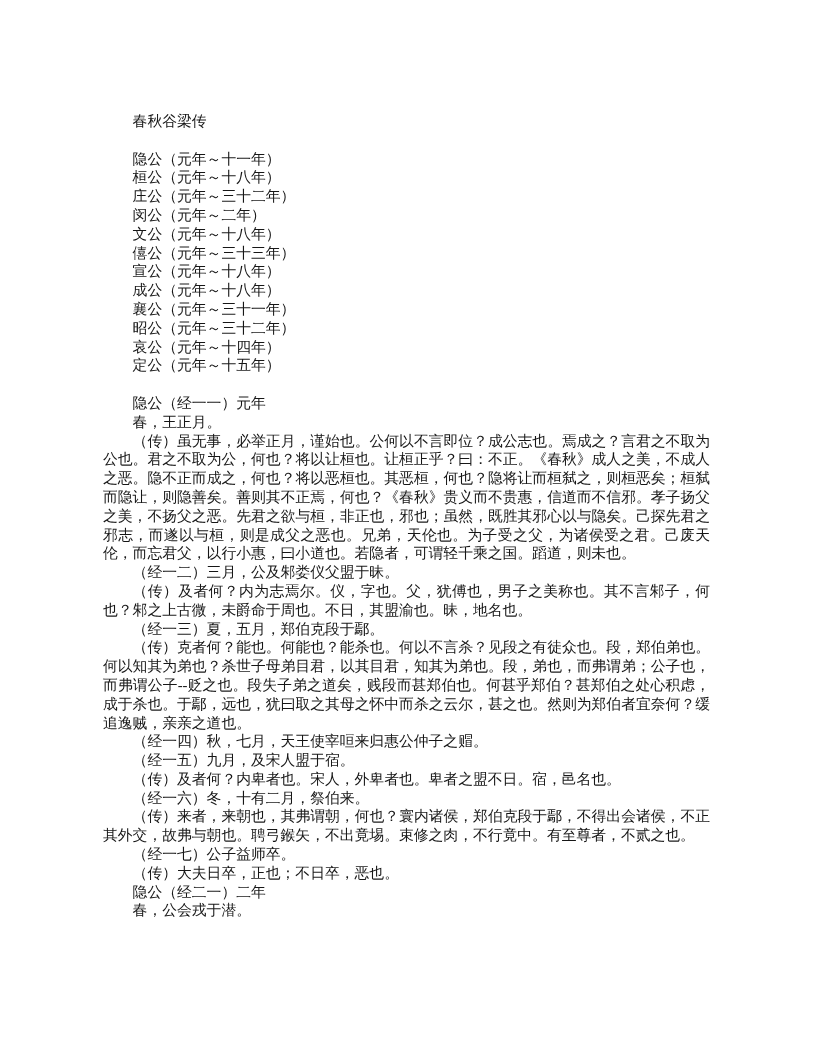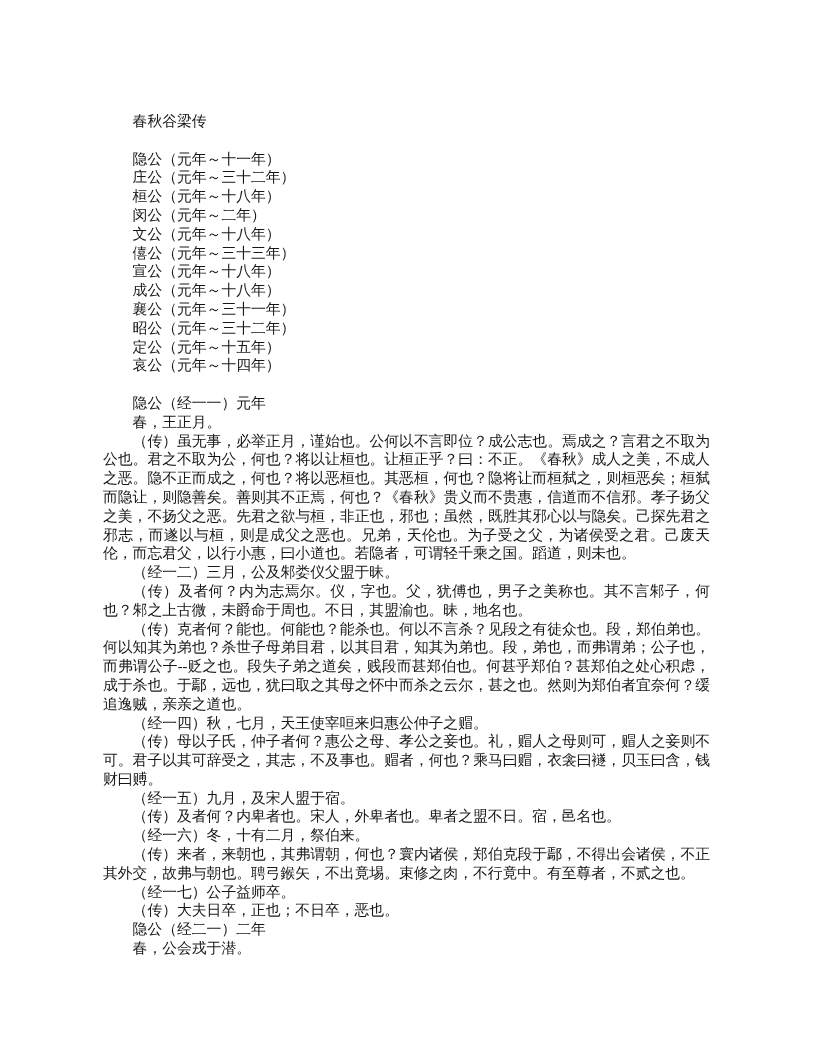--- a/index.html
+++ b/index.html
@@ -34,41 +34,41 @@
 </style>
 </head>
 <body>
 
 <div class="page">
 
   <p class="line">春秋谷梁传</p>
   <div class="spacer"></div>
 
   <p class="line">隐公（元年～十一年）</p>
+  <p class="line">桓公（元年～十八年）</p>
   <p class="line">庄公（元年～三十二年）</p>
-  <p class="line">桓公（元年～十八年）</p>
   <p class="line">闵公（元年～二年）</p>
   <p class="line">文公（元年～十八年）</p>
   <p class="line">僖公（元年～三十三年）</p>
   <p class="line">宣公（元年～十八年）</p>
   <p class="line">成公（元年～十八年）</p>
   <p class="line">襄公（元年～三十一年）</p>
   <p class="line">昭公（元年～三十二年）</p>
+  <p class="line">哀公（元年～十四年）</p>
   <p class="line">定公（元年～十五年）</p>
-  <p class="line">哀公（元年～十四年）</p>
   <div class="spacer"></div>
 
   <p class="para">隐公（经一一）元年</p>
   <p class="para">春，王正月。</p>
   <p class="para">（传）虽无事，必举正月，谨始也。公何以不言即位？成公志也。焉成之？言君之不取为公也。君之不取为公，何也？将以让桓也。让桓正乎？曰：不正。《春秋》成人之美，不成人之恶。隐不正而成之，何也？将以恶桓也。其恶桓，何也？隐将让而桓弑之，则桓恶矣；桓弑而隐让，则隐善矣。善则其不正焉，何也？《春秋》贵义而不贵惠，信道而不信邪。孝子扬父之美，不扬父之恶。先君之欲与桓，非正也，邪也；虽然，既胜其邪心以与隐矣。己探先君之邪志，而遂以与桓，则是成父之恶也。兄弟，天伦也。为子受之父，为诸侯受之君。己废天伦，而忘君父，以行小惠，曰小道也。若隐者，可谓轻千乘之国。蹈道，则未也。</p>
   <p class="para">（经一二）三月，公及邾娄仪父盟于昧。</p>
   <p class="para">（传）及者何？内为志焉尔。仪，字也。父，犹傅也，男子之美称也。其不言邾子，何也？邾之上古微，未爵命于周也。不日，其盟渝也。昧，地名也。</p>
+  <p class="para">（经一三）夏，五月，郑伯克段于鄢。</p>
   <p class="para">（传）克者何？能也。何能也？能杀也。何以不言杀？见段之有徒众也。段，郑伯弟也。何以知其为弟也？杀世子母弟目君，以其目君，知其为弟也。段，弟也，而弗谓弟；公子也，而弗谓公子--贬之也。段失子弟之道矣，贱段而甚郑伯也。何甚乎郑伯？甚郑伯之处心积虑，成于杀也。于鄢，远也，犹曰取之其母之怀中而杀之云尔，甚之也。然则为郑伯者宜奈何？缓追逸贼，亲亲之道也。</p>
   <p class="para">（经一四）秋，七月，天王使宰咺来归惠公仲子之赗。</p>
-  <p class="para">（传）母以子氏，仲子者何？惠公之母、孝公之妾也。礼，赗人之母则可，赗人之妾则不可。君子以其可辞受之，其志，不及事也。赗者，何也？乘马曰赗，衣衾曰襚，贝玉曰含，钱财曰赙。</p>
   <p class="para">（经一五）九月，及宋人盟于宿。</p>
   <p class="para">（传）及者何？内卑者也。宋人，外卑者也。卑者之盟不日。宿，邑名也。</p>
   <p class="para">（经一六）冬，十有二月，祭伯来。</p>
   <p class="para">（传）来者，来朝也，其弗谓朝，何也？寰内诸侯，郑伯克段于鄢，不得出会诸侯，不正其外交，故弗与朝也。聘弓鍭矢，不出竟埸。束修之肉，不行竟中。有至尊者，不贰之也。</p>
   <p class="para">（经一七）公子益师卒。</p>
   <p class="para">（传）大夫日卒，正也；不日卒，恶也。</p>
   <p class="para">隐公（经二一）二年</p>
   <p class="para">春，公会戎于潜。</p>
 
 </div>

